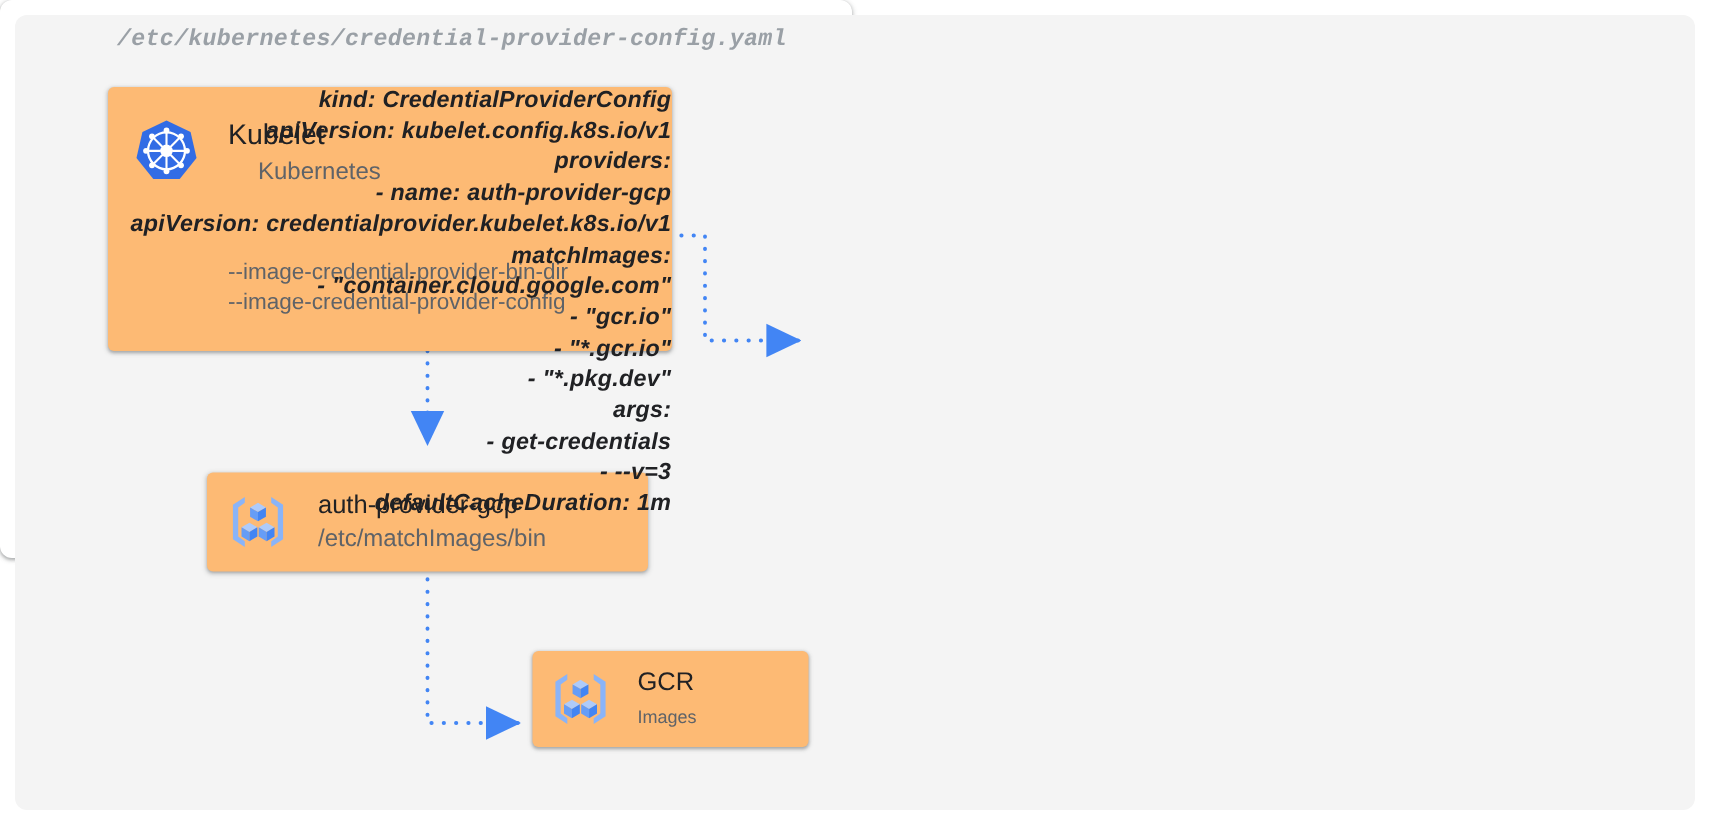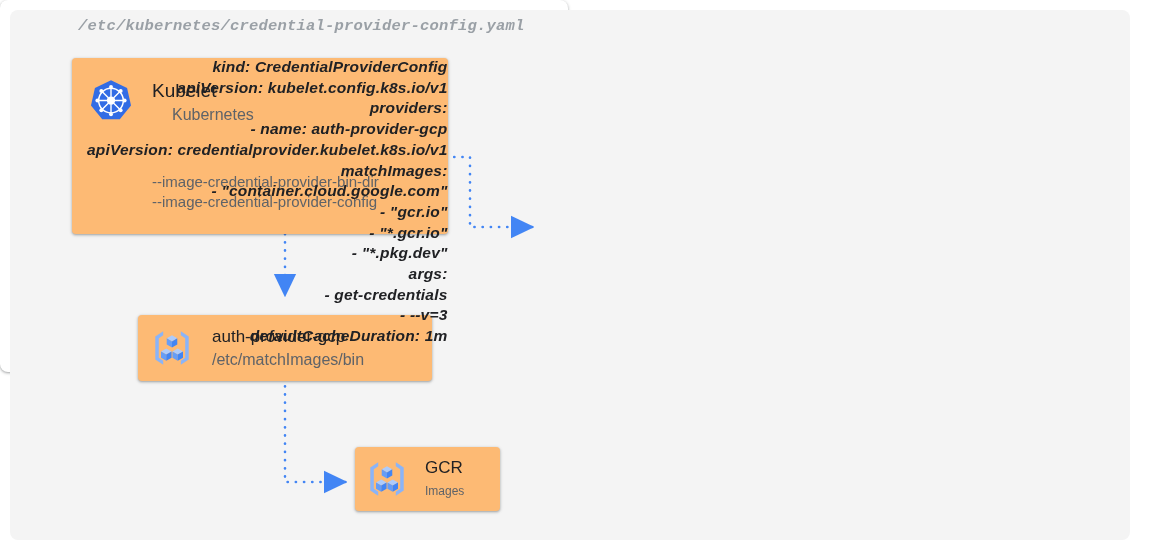--- a/index.html
+++ b/index.html
@@ -44,24 +44,23 @@
     height: 176px;
   }
   #provider-card {
     left: 138px;
     top: 315px;
     width: 294px;
     height: 66px;
   }
   #gcr-card {
     left: 355px;
-    top: 447px;
-    width: 133px;
+    top: 434px;
+    width: 184px;
     height: 64px;
-    padding-left: 12px;
   }
   #code-card {
     left: 542px;
     top: 41px;
     width: 568px;
     height: 372px;
     background: #ffffff;
     border-radius: 8px;
     box-shadow: 0 1px 2px rgba(60,64,67,0.30), 0 1px 3px 1px rgba(60,64,67,0.15);
   }

